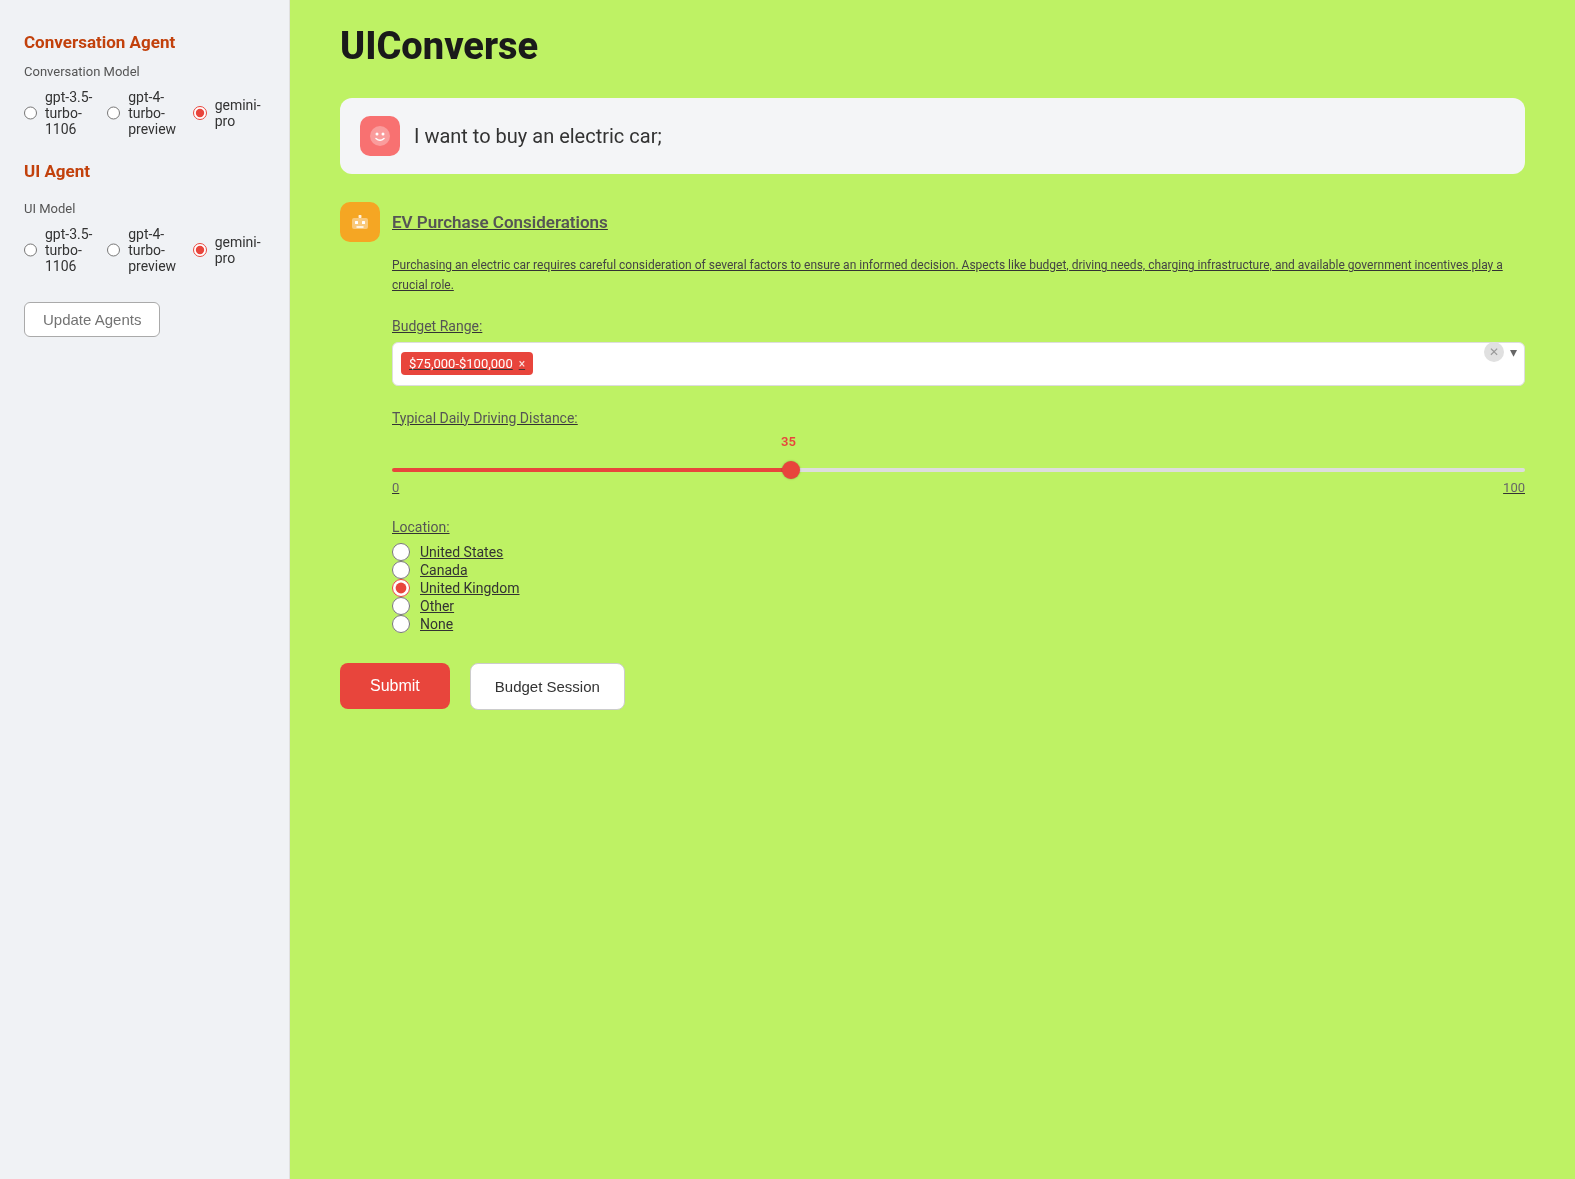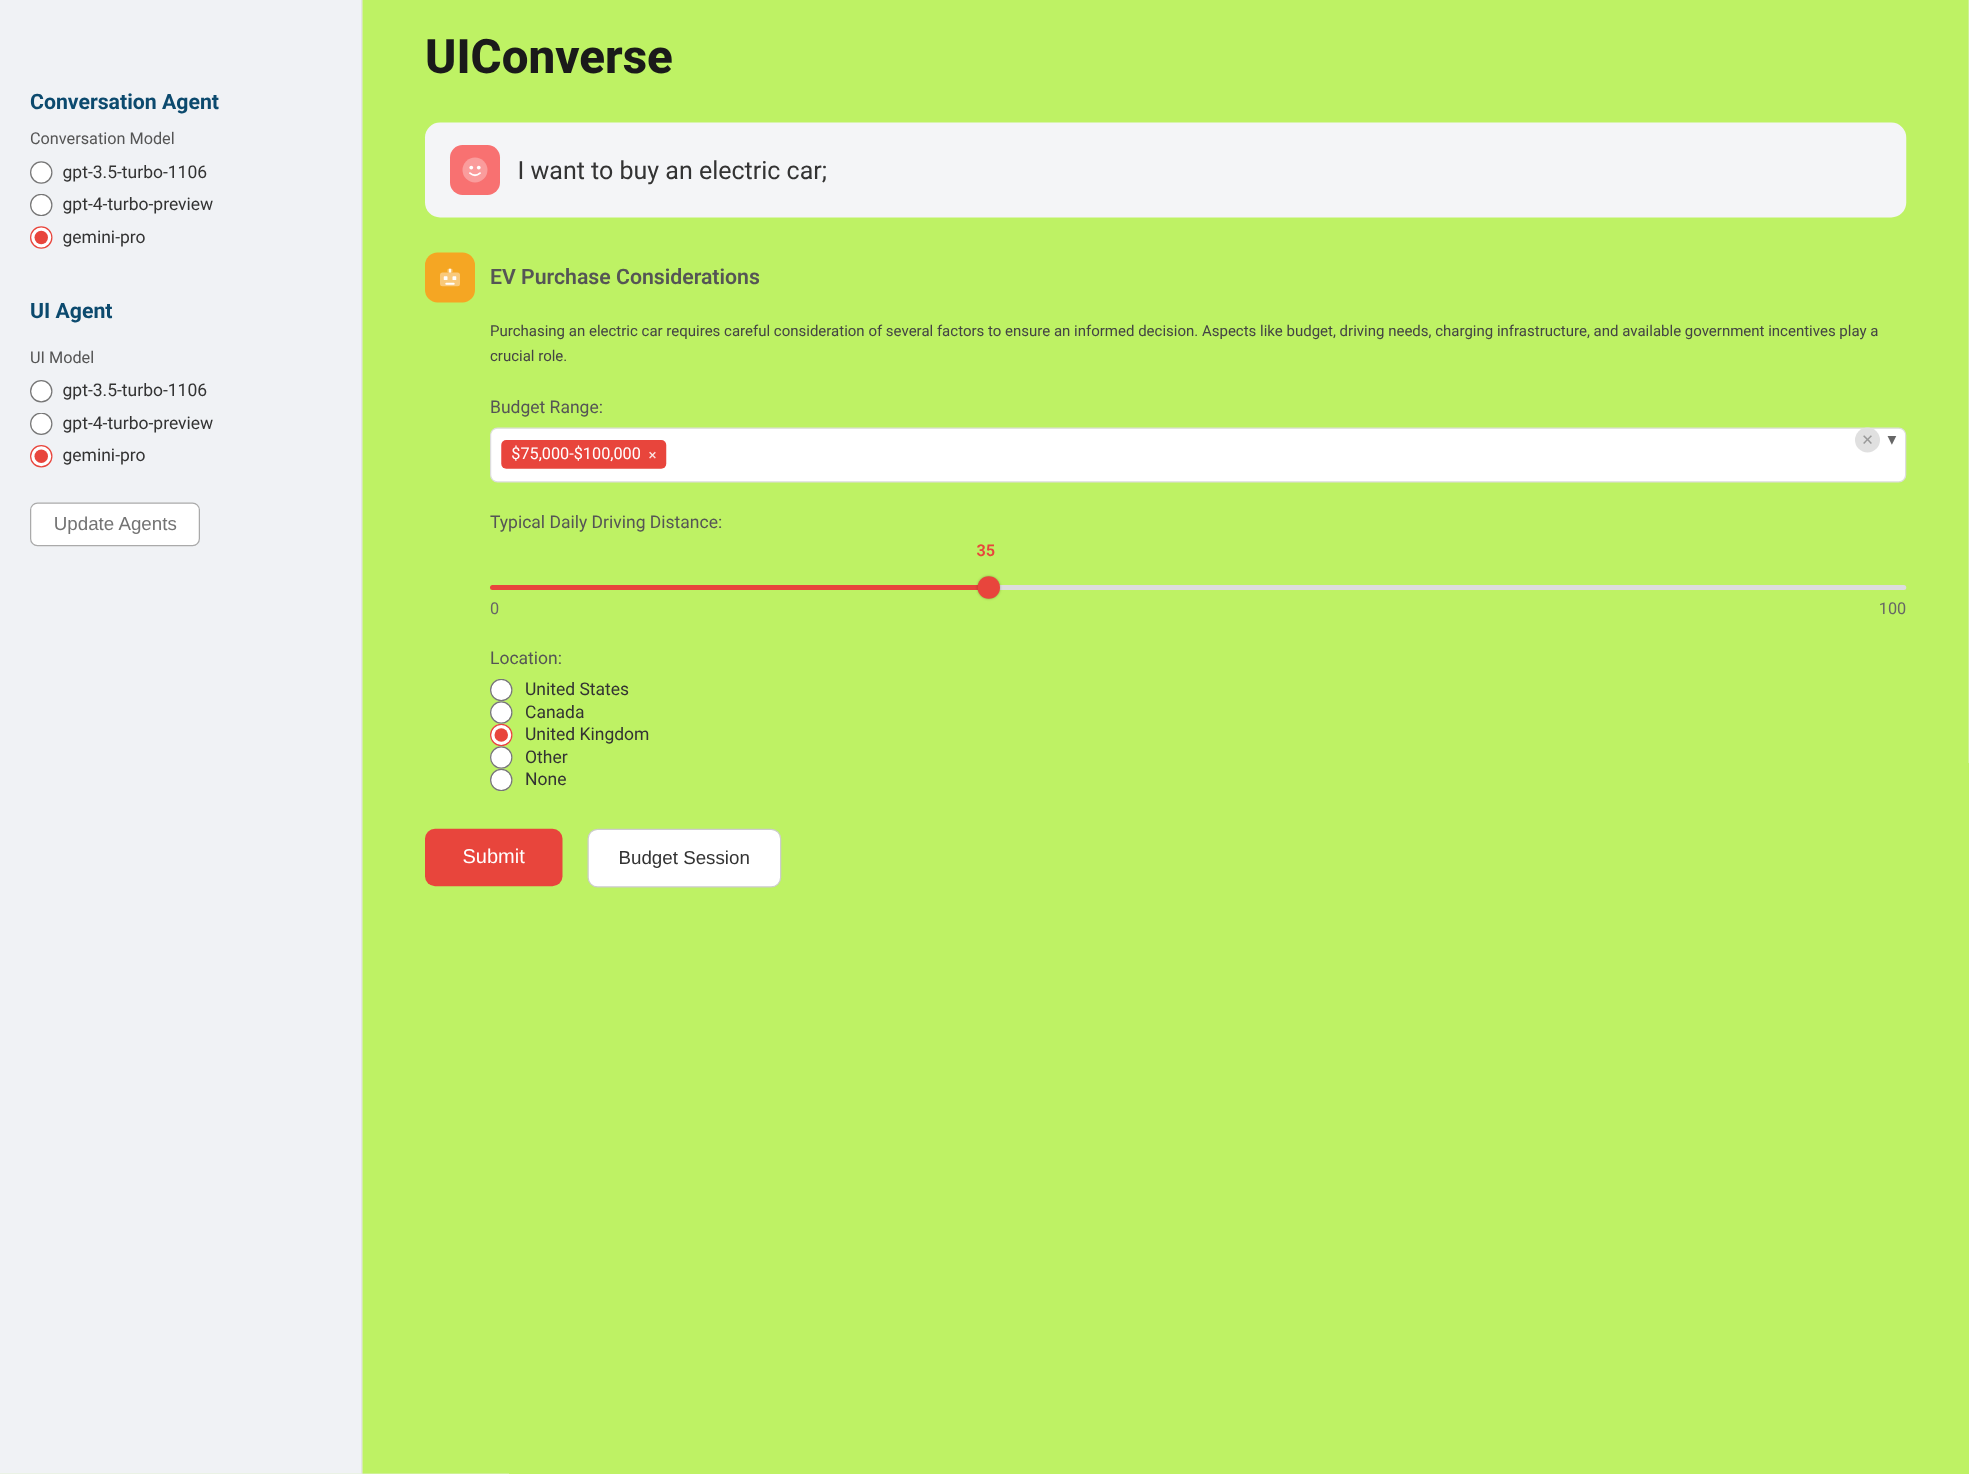--- a/index.html
+++ b/index.html
@@ -17,31 +17,30 @@
       width: 290px;
       min-width: 290px;
       background: #f0f2f5;
       padding: 32px 24px;
       border-right: 1px solid #e0e0e0;
     }
     .sidebar-section-title {
       font-size: 17px;
       font-weight: 700;
       margin-bottom: 12px;
-      color: #0c4a6e;
-      margin-top: 40px;
+      color: #c2410c;
     }
     .sidebar-label {
       font-size: 13px;
       color: #555;
       margin-bottom: 10px;
     }
     .radio-group {
       display: flex;
-      flex-direction: column;
+      flex-direction: row;
       gap: 8px;
       margin-bottom: 24px;
     }
     .radio-item {
       display: flex;
       align-items: center;
       gap: 8px;
       font-size: 14px;
       color: #333;
       cursor: pointer;
@@ -103,20 +102,21 @@
       font-size: 20px;
     }
     .user-message-text {
       font-size: 20px;
       color: #333;
     }
 
     
     .agent-message {
       margin-bottom: 28px;
+      text-decoration: underline;
     }
     .agent-header {
       display: flex;
       align-items: center;
       gap: 12px;
       margin-bottom: 14px;
     }
     .agent-avatar {
       width: 40px;
       height: 40px;

